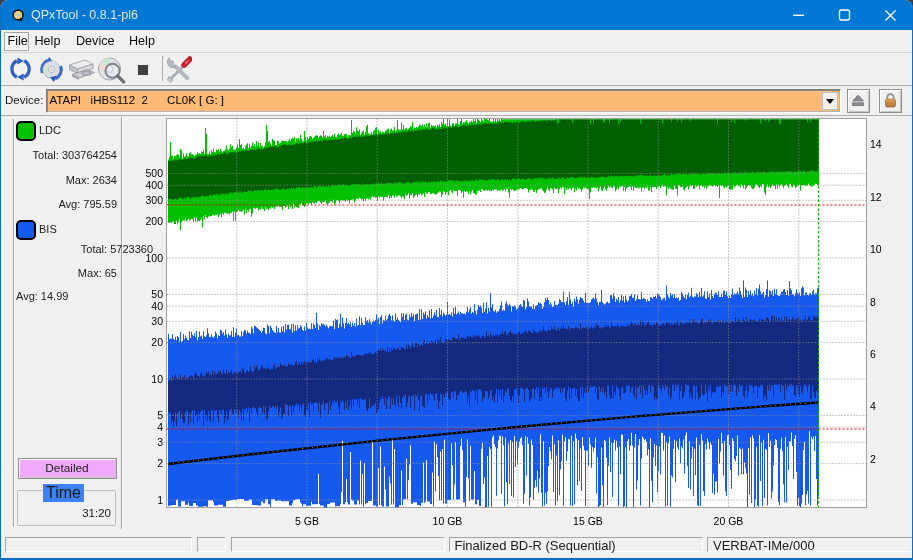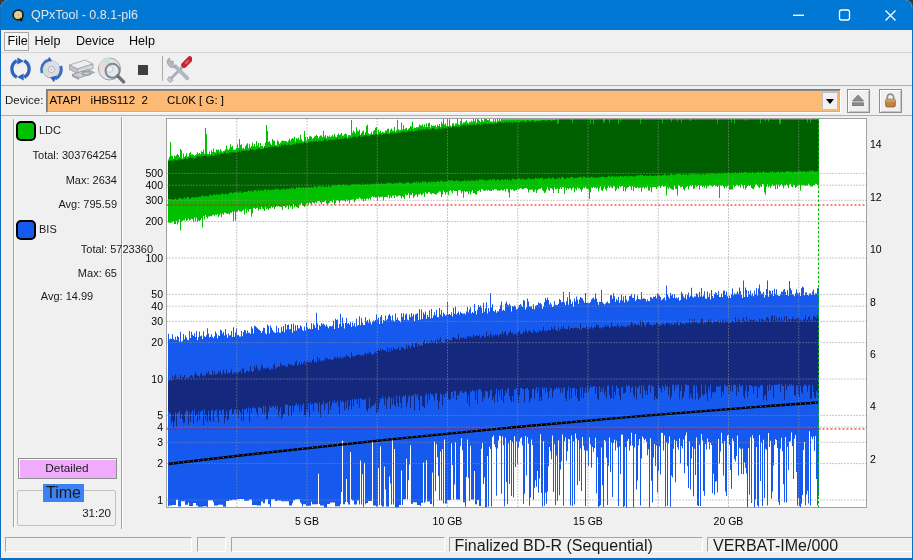--- a/index.html
+++ b/index.html
@@ -22,21 +22,21 @@
 .vline { position:absolute; width:1px; background:#a0a0a0; box-shadow:1px 0 0 #ffffff; }
 .lptext { position:absolute; font-size:11px; color:#1a1a1a; }
 .swatch { position:absolute; left:14.5px; width:20px; height:20px; border:2.4px solid #000; border-radius:5px; }
 #detailed { position:absolute; left:16.5px; top:457.5px; width:99px; height:21px; background:#f0abfc;
   border:1px solid #8f8f8f; box-shadow:inset 1px 1px 0 #fdfdfd, inset -1px -1px 0 #c8c8c8;
   font-size:11.8px; text-align:center; line-height:19px; color:#1a1a1a; }
 #timegroup { position:absolute; left:15.5px; top:489.5px; width:99.5px; height:36px; border:1px solid #c0c0c0; border-radius:2px; }
 #timelabel { position:absolute; left:42px; top:483.5px; background:#3b82f6; padding:0 3px; font-size:16px; color:#1a1a1a; }
 #timeval { position:absolute; left:0; top:507px; width:110px; text-align:right; font-size:11.5px; color:#1a1a1a; }
 .sbsec { position:absolute; top:537px; height:15px; background:#f0f0f0;
-  border:1px solid #fff; border-left-color:#a5a5a5; border-top-color:#a5a5a5; font-size:16px; color:#1a1a1a; line-height:15px; }
+  border:1px solid #fff; border-left-color:#a5a5a5; border-top-color:#a5a5a5; font-size:13px; color:#1a1a1a; line-height:15px; }
 svg { display:block; }
 #chart { position:absolute; left:0; top:0; }
 </style></head><body>
 <div id="win">
   <div id="titlebar">
     <svg width="13" height="13" viewBox="0 0 14 14" style="position:absolute;left:11px;top:9px">
       <circle cx="6.6" cy="6.4" r="5.3" fill="#f5ecd4" stroke="#1a1a1a" stroke-width="1.9"></circle>
       <circle cx="6.6" cy="6.4" r="3.4" fill="none" stroke="#e7c36a" stroke-width="1.7"></circle>
       <circle cx="6.6" cy="6.4" r="1.6" fill="#f8f3e2" stroke="#c9a84c" stroke-width="0.7"></circle>
       <circle cx="6.6" cy="6.4" r="0.9" fill="#8fb3d0"></circle>
@@ -128,21 +128,21 @@
 
   <div class="swatch" style="top:120.5px;background:#00c000"></div>
   <div class="lptext" style="left:38px;top:124px">LDC</div>
   <div class="lptext" style="left:0;top:148.5px;width:116px;text-align:right">Total: 303764254</div>
   <div class="lptext" style="left:0;top:174px;width:116px;text-align:right">Max: 2634</div>
   <div class="lptext" style="left:0;top:197.5px;width:116px;text-align:right">Avg: 795.59</div>
   <div class="swatch" style="top:219.5px;background:#1659ee"></div>
   <div class="lptext" style="left:38px;top:223px">BIS</div>
   <div class="lptext" style="left:16px;top:242.5px;width:136px;text-align:right">Total: 5723360</div>
   <div class="lptext" style="left:0;top:266.5px;width:116px;text-align:right">Max: 65</div>
-  <div class="lptext" style="left:8px;top:289.5px;width:116px;text-align:center">Avg: 14.99</div>
+  <div class="lptext" style="left:15px;top:289.5px;width:116px;text-align:left">Avg: 14.99</div>
   <div id="detailed">Detailed</div>
   <div id="timegroup"></div>
   <div id="timelabel">Time</div>
   <div id="timeval">31:20</div>
 
   <svg id="chart" width="913" height="560" viewBox="0 0 913 560">
 <rect x="165.5" y="118.5" width="700.0" height="389.0" fill="#ffffff" stroke="#a0a0a0" stroke-width="1"></rect>
 <path d="M167,159.4H168V156.8H169V141.9H170V155.4H171V156.1H172V158.4H173V155.7H174V156.3H175V155.2H176V154.1H177V155.1H178V157.0H179V149.1H180V150.2H181V158.2H182V153.6H183V157.1H184V155.7H185V153.2H186V156.7H187V156.3H188V153.0H189V152.2H190V154.5H191V154.3H192V154.9H193V155.7H194V155.1H195V154.2H196V152.3H197V153.7H198V152.9H199V154.0H200V151.3H201V151.9H202V149.6H203V153.7H204V128.0H205V134.0H206V153.7H207V154.1H208V151.6H209V154.3H210V150.1H211V152.1H212V148.5H213V152.0H214V152.4H215V149.5H216V150.0H217V149.4H218V151.5H219V148.9H220V150.8H221V152.3H222V151.1H223V150.7H224V149.2H225V145.6H226V149.3H227V150.0H228V148.5H229V144.3H230V147.1H231V146.1H232V149.7H233V149.5H234V149.5H235V147.7H236V144.3H237V148.1H238V139.0H239V145.0H240V144.3H241V148.4H242V147.7H243V148.9H244V146.3H245V144.5H246V143.2H247V148.3H248V143.7H249V147.5H250V146.1H251V142.6H252V146.2H253V144.1H254V146.5H255V141.1H256V145.5H257V142.8H258V147.0H259V143.1H260V146.0H261V146.2H262V147.5H263V145.9H264V142.4H265V125.0H266V131.0H267V142.0H268V141.2H269V143.5H270V145.1H271V139.0H272V140.6H273V140.7H274V144.9H275V145.3H276V140.2H277V141.5H278V143.8H279V142.8H280V141.3H281V140.6H282V141.0H283V141.1H284V140.9H285V141.3H286V142.3H287V140.5H288V138.4H289V140.8H290V139.1H291V138.0H292V138.8H293V136.7H294V141.4H295V138.3H296V138.7H297V137.7H298V140.1H299V134.8H300V139.1H301V141.1H302V141.4H303V131.0H304V137.0H305V140.7H306V137.3H307V139.1H308V136.4H309V136.0H310V136.7H311V138.7H312V138.0H313V136.6H314V136.1H315V135.1H316V136.0H317V138.3H318V136.5H319V135.4H320V135.5H321V137.2H322V130.7H323V136.5H324V135.0H325V138.0H326V135.8H327V136.7H328V135.5H329V137.3H330V136.3H331V135.0H332V136.4H333V133.8H334V136.4H335V136.9H336V135.0H337V133.4H338V135.2H339V134.3H340V133.0H341V135.8H342V135.4H343V134.2H344V133.6H345V134.2H346V136.8H347V135.3H348V135.0H349V135.4H350V120.0H351V132.7H352V130.6H353V131.8H354V133.6H355V127.2H356V130.7H357V131.2H358V129.6H359V135.0H360V132.9H361V131.6H362V130.5H363V134.5H364V132.3H365V126.1H366V124.7H367V133.2H368V134.2H369V133.8H370V131.7H371V140.0H372V131.1H373V130.0H374V127.8H375V127.0H376V134.2H377V129.8H378V131.9H379V130.7H380V133.1H381V131.8H382V132.3H383V132.7H384V130.7H385V130.4H386V128.9H387V128.5H388V132.5H389V129.7H390V128.5H391V130.5H392V130.8H393V126.9H394V131.7H395V130.3H396V119.7H397V129.3H398V130.2H399V129.9H400V122.5H401V129.4H402V125.0H403V129.3H404V128.5H405V127.7H406V129.9H407V128.7H408V128.0H409V126.1H410V126.5H411V121.7H412V128.4H413V127.6H414V127.9H415V127.0H416V127.5H417V126.7H418V124.6H419V125.3H420V125.8H421V124.6H422V126.5H423V124.6H424V126.9H425V123.6H426V127.0H427V123.2H428V122.7H429V127.6H430V124.9H431V126.1H432V125.4H433V126.1H434V125.3H435V127.2H436V124.6H437V126.0H438V123.9H439V126.9H440V121.8H441V123.7H442V119.0H443V124.4H444V123.6H445V126.0H446V119.0H447V129.0H448V119.2H449V125.4H450V126.4H451V123.3H452V123.3H453V125.4H454V123.6H455V123.4H456V119.0H457V124.2H458V124.7H459V121.1H460V119.0H461V123.5H462V122.4H463V122.4H464V121.6H465V120.3H466V122.4H467V123.5H468V121.8H469V122.3H470V120.8H471V121.7H472V119.0H473V121.3H474V119.0H475V122.7H476V119.0H477V119.5H478V120.7H479V122.0H480V119.0H481V120.2H482V121.6H483V119.0H484V119.0H485V119.0H486V120.0H487V120.3H488V119.0H489V121.6H490V121.6H491V121.7H492V119.0H493V121.6H494V119.0H495V122.1H496V119.0H497V120.8H498V119.0H499V120.7H500V119.0H501V119.2H502V119.2H503V119.2H504V119.2H505V119.2H506V119.2H507V119.2H508V119.2H509V119.2H510V119.2H511V119.2H512V119.2H513V119.2H514V119.2H515V119.2H516V119.2H517V119.2H518V119.2H519V119.2H520V119.2H521V119.2H522V119.2H523V119.2H524V119.2H525V119.2H526V119.2H527V119.2H528V119.2H529V119.2H530V119.2H531V119.2H532V119.2H533V119.2H534V119.2H535V119.2H536V119.2H537V119.2H538V119.2H539V119.2H540V119.2H541V119.2H542V119.2H543V119.2H544V119.2H545V119.2H546V119.2H547V119.2H548V119.2H549V119.2H550V119.2H551V119.2H552V119.2H553V119.2H554V119.2H555V119.2H556V119.2H557V119.2H558V119.2H559V119.2H560V119.2H561V119.2H562V119.2H563V119.2H564V119.2H565V119.2H566V119.2H567V119.2H568V119.2H569V119.2H570V119.2H571V119.2H572V119.2H573V119.2H574V119.2H575V119.2H576V119.2H577V119.2H578V119.2H579V119.2H580V119.2H581V119.2H582V119.2H583V119.2H584V119.2H585V119.2H586V119.2H587V119.2H588V119.2H589V119.2H590V119.2H591V119.2H592V119.2H593V119.2H594V119.2H595V119.2H596V119.2H597V119.2H598V119.2H599V119.2H600V119.2H601V119.2H602V119.2H603V119.2H604V119.2H605V119.2H606V119.2H607V119.2H608V119.2H609V119.2H610V119.2H611V119.2H612V119.2H613V119.2H614V119.2H615V119.2H616V119.2H617V119.2H618V119.2H619V119.2H620V119.2H621V119.2H622V119.2H623V119.2H624V119.2H625V119.2H626V119.2H627V119.2H628V119.2H629V119.2H630V119.2H631V119.2H632V119.2H633V119.2H634V119.2H635V119.2H636V119.2H637V119.2H638V119.2H639V119.2H640V119.2H641V119.2H642V119.2H643V119.2H644V119.2H645V119.2H646V119.2H647V119.2H648V119.2H649V119.2H650V119.2H651V119.2H652V119.2H653V119.2H654V119.2H655V119.2H656V119.2H657V119.2H658V119.2H659V119.2H660V119.2H661V119.2H662V119.2H663V119.2H664V119.2H665V119.2H666V119.2H667V119.2H668V119.2H669V119.2H670V119.2H671V119.2H672V119.2H673V119.2H674V119.2H675V119.2H676V119.2H677V119.2H678V119.2H679V119.2H680V119.2H681V119.2H682V119.2H683V119.2H684V119.2H685V119.2H686V119.2H687V119.2H688V119.2H689V119.2H690V119.2H691V119.2H692V119.2H693V119.2H694V119.2H695V119.2H696V119.2H697V119.2H698V119.2H699V119.2H700V119.2H701V119.2H702V119.2H703V119.2H704V119.2H705V119.2H706V119.2H707V119.2H708V119.2H709V119.2H710V119.2H711V119.2H712V119.2H713V119.2H714V119.2H715V119.2H716V119.2H717V119.2H718V119.2H719V119.2H720V119.2H721V119.2H722V119.2H723V119.2H724V119.2H725V119.2H726V119.2H727V119.2H728V119.2H729V119.2H730V119.2H731V119.2H732V119.2H733V119.2H734V119.2H735V119.2H736V119.2H737V119.2H738V119.2H739V119.2H740V119.2H741V119.2H742V119.2H743V119.2H744V119.2H745V119.2H746V119.2H747V119.2H748V119.2H749V119.2H750V119.2H751V119.2H752V119.2H753V119.2H754V119.2H755V119.2H756V119.2H757V119.2H758V119.2H759V119.2H760V119.2H761V119.2H762V119.2H763V119.2H764V119.2H765V119.2H766V119.2H767V119.2H768V119.2H769V119.2H770V119.2H771V119.2H772V119.2H773V119.2H774V119.2H775V119.2H776V119.2H777V119.2H778V119.2H779V119.2H780V119.2H781V119.2H782V119.2H783V119.2H784V119.2H785V119.2H786V119.2H787V119.2H788V119.2H789V119.2H790V119.2H791V119.2H792V119.2H793V119.2H794V119.2H795V119.2H796V119.2H797V119.2H798V119.2H799V119.2H800V119.2H801V119.2H802V119.2H803V119.2H804V119.2H805V119.2H806V119.2H807V119.2H808V119.2H809V119.2H810V119.2H811V119.2H812V119.2H813V119.2H814V119.2H815V119.2H816V119.2H817V119.2H818V185.2H817V185.2H816V183.9H815V183.7H814V185.3H813V185.3H812V186.4H811V186.5H810V186.3H809V185.1H808V183.7H807V185.7H806V185.3H805V185.9H804V185.5H803V185.1H802V185.3H801V185.4H800V190.5H799V184.7H798V185.6H797V185.8H796V187.1H795V188.0H794V185.5H793V184.7H792V187.3H791V186.4H790V183.8H789V184.8H788V188.0H787V185.9H786V184.6H785V185.4H784V185.4H783V188.3H782V185.7H781V183.9H780V185.2H779V186.8H778V184.8H777V188.9H776V184.4H775V189.2H774V185.7H773V186.1H772V184.6H771V186.2H770V188.0H769V186.0H768V187.3H767V184.4H766V187.0H765V194.8H764V192.4H763V184.4H762V184.1H761V187.0H760V186.3H759V188.1H758V187.0H757V185.5H756V184.5H755V184.7H754V187.4H753V189.3H752V188.8H751V188.0H750V185.4H749V186.0H748V185.1H747V186.0H746V187.8H745V189.4H744V185.1H743V188.5H742V185.9H741V184.4H740V187.8H739V185.3H738V186.3H737V185.0H736V184.8H735V186.0H734V187.2H733V185.3H732V189.5H731V189.5H730V189.4H729V189.8H728V185.2H727V186.2H726V187.5H725V186.3H724V188.4H723V186.8H722V185.2H721V185.9H720V185.6H719V198.1H718V185.4H717V186.9H716V186.0H715V186.3H714V185.0H713V185.5H712V186.7H711V185.8H710V185.4H709V185.1H708V186.3H707V186.4H706V188.6H705V185.7H704V187.7H703V185.9H702V187.0H701V185.3H700V185.7H699V189.4H698V185.0H697V186.2H696V186.8H695V185.4H694V188.4H693V188.9H692V185.0H691V186.4H690V185.6H689V186.6H688V189.6H687V185.9H686V187.1H685V187.9H684V190.6H683V189.3H682V186.6H681V187.0H680V187.2H679V185.7H678V185.5H677V195.6H676V189.1H675V188.7H674V185.8H673V190.1H672V189.4H671V189.3H670V188.4H669V187.2H668V188.9H667V187.5H666V195.3H665V186.0H664V186.4H663V186.7H662V185.6H661V186.5H660V188.1H659V186.1H658V186.7H657V186.7H656V189.1H655V186.9H654V187.1H653V186.9H652V187.2H651V192.3H650V187.6H649V190.8H648V190.6H647V186.6H646V188.3H645V187.3H644V188.7H643V187.1H642V187.7H641V191.7H640V187.5H639V187.7H638V188.4H637V187.1H636V188.0H635V188.0H634V186.7H633V190.9H632V186.2H631V190.1H630V186.8H629V186.1H628V187.1H627V187.4H626V188.4H625V191.5H624V187.0H623V191.0H622V186.1H621V186.2H620V187.3H619V186.3H618V189.1H617V187.6H616V189.6H615V191.3H614V186.4H613V186.3H612V188.3H611V187.6H610V186.4H609V188.0H608V186.2H607V187.9H606V190.8H605V189.3H604V186.8H603V188.7H602V191.1H601V190.2H600V186.4H599V188.3H598V191.2H597V187.6H596V188.5H595V187.5H594V187.8H593V187.0H592V187.9H591V187.5H590V192.2H589V199.1H588V189.6H587V188.9H586V188.6H585V186.8H584V188.3H583V187.5H582V189.2H581V191.7H580V189.5H579V188.0H578V188.7H577V187.2H576V190.2H575V188.8H574V192.2H573V187.5H572V188.2H571V190.3H570V188.3H569V188.3H568V189.2H567V188.0H566V190.0H565V187.7H564V194.1H563V187.2H562V187.3H561V189.1H560V187.4H559V189.1H558V193.0H557V188.6H556V189.0H555V189.2H554V187.4H553V193.2H552V189.4H551V188.4H550V188.0H549V191.0H548V189.8H547V187.3H546V189.8H545V192.3H544V192.9H543V191.3H542V190.0H541V187.7H540V188.7H539V188.9H538V189.3H537V190.2H536V192.9H535V189.5H534V191.5H533V192.1H532V189.7H531V189.5H530V189.7H529V189.9H528V192.4H527V188.9H526V187.9H525V188.1H524V188.2H523V188.9H522V189.5H521V188.4H520V188.1H519V188.8H518V189.6H517V189.3H516V190.2H515V190.1H514V191.0H513V190.6H512V189.2H511V190.0H510V189.1H509V197.6H508V192.5H507V188.9H506V188.8H505V191.6H504V189.2H503V190.2H502V190.7H501V189.5H500V190.3H499V190.7H498V190.6H497V190.4H496V189.4H495V189.4H494V188.9H493V190.5H492V189.8H491V191.1H490V190.7H489V190.7H488V189.9H487V190.8H486V189.7H485V190.7H484V190.7H483V190.6H482V189.3H481V189.3H480V191.9H479V190.0H478V190.9H477V191.2H476V194.6H475V194.6H474V193.2H473V193.1H472V190.3H471V191.7H470V194.4H469V191.4H468V194.1H467V191.5H466V191.5H465V191.9H464V190.9H463V197.8H462V191.4H461V193.3H460V190.4H459V189.9H458V190.2H457V195.7H456V191.1H455V191.0H454V191.1H453V190.3H452V193.3H451V191.4H450V189.9H449V190.9H448V195.2H447V192.3H446V192.4H445V194.4H444V191.9H443V190.7H442V194.5H441V196.9H440V191.8H439V191.4H438V192.4H437V192.9H436V194.4H435V194.6H434V193.9H433V193.2H432V193.2H431V194.3H430V193.7H429V192.3H428V192.1H427V193.8H426V193.6H425V192.0H424V197.0H423V193.3H422V194.6H421V195.2H420V193.6H419V194.4H418V194.6H417V196.9H416V194.4H415V194.7H414V196.3H413V197.9H412V192.9H411V195.2H410V194.8H409V198.2H408V193.3H407V194.9H406V195.6H405V194.2H404V199.1H403V197.2H402V196.2H401V198.2H400V196.2H399V195.5H398V195.5H397V196.4H396V196.6H395V195.1H394V198.0H393V195.7H392V195.5H391V197.9H390V196.4H389V198.4H388V194.9H387V197.6H386V196.8H385V197.1H384V197.0H383V200.6H382V196.7H381V197.1H380V196.8H379V197.8H378V196.4H377V200.9H376V197.6H375V197.8H374V196.8H373V197.3H372V196.3H371V196.9H370V199.7H369V198.2H368V199.6H367V198.2H366V199.0H365V200.9H364V198.7H363V201.2H362V199.2H361V199.4H360V198.4H359V197.6H358V199.1H357V198.8H356V198.7H355V200.3H354V202.3H353V199.4H352V199.4H351V199.8H350V200.0H349V203.5H348V200.2H347V201.0H346V199.4H345V201.8H344V200.5H343V200.6H342V200.4H341V200.1H340V200.8H339V203.2H338V200.8H337V200.0H336V200.4H335V203.1H334V204.9H333V199.8H332V202.4H331V201.3H330V201.1H329V202.5H328V203.4H327V204.6H326V203.6H325V200.4H324V201.7H323V202.1H322V201.9H321V204.2H320V202.5H319V201.1H318V201.1H317V201.3H316V203.2H315V201.9H314V203.6H313V202.9H312V201.9H311V204.3H310V203.5H309V202.8H308V204.7H307V203.3H306V203.5H305V205.8H304V207.0H303V205.3H302V205.5H301V203.1H300V204.5H299V204.0H298V208.3H297V207.4H296V207.1H295V205.4H294V207.5H293V203.9H292V208.9H291V206.1H290V207.2H289V205.5H288V209.2H287V204.9H286V206.7H285V207.8H284V205.9H283V206.0H282V210.1H281V207.2H280V206.7H279V206.7H278V206.1H277V206.4H276V206.2H275V207.1H274V209.0H273V206.8H272V207.8H271V206.5H270V208.6H269V208.3H268V210.1H267V208.6H266V208.9H265V207.2H264V211.0H263V208.9H262V208.7H261V207.1H260V209.5H259V208.9H258V210.6H257V207.7H256V208.0H255V208.9H254V207.9H253V207.7H252V213.3H251V216.7H250V209.1H249V209.2H248V211.8H247V210.1H246V213.0H245V208.8H244V214.4H243V209.7H242V210.7H241V211.7H240V211.4H239V211.3H238V210.1H237V211.6H236V212.0H235V220.4H234V211.4H233V221.0H232V211.4H231V212.7H230V212.8H229V214.6H228V213.4H227V213.7H226V213.4H225V213.0H224V212.5H223V214.8H222V213.5H221V217.3H220V213.8H219V215.3H218V217.0H217V213.9H216V215.1H215V214.4H214V216.0H213V214.7H212V215.3H211V216.2H210V216.1H209V216.5H208V216.4H207V218.6H206V217.0H205V215.0H204V219.4H203V216.1H202V227.6H201V217.9H200V220.0H199V221.1H198V220.6H197V222.1H196V217.8H195V221.5H194V217.5H193V222.2H192V219.2H191V218.8H190V219.7H189V220.4H188V218.5H187V220.2H186V220.9H185V218.6H184V220.4H183V220.3H182V220.8H181V222.0H180V230.3H179V219.3H178V222.3H177V224.6H176V220.7H175V224.1H174V224.1H173V220.9H172V222.2H171V222.4H170V222.8H169V222.7H168V222.4H167Z" fill="#00c000"></path>
 <path d="M167,161.3H168V160.7H169V160.8H170V160.3H171V160.9H172V160.5H173V159.4H174V160.3H175V160.0H176V160.7H177V159.2H178V159.5H179V159.2H180V159.6H181V160.0H182V159.2H183V158.9H184V157.8H185V159.1H186V158.9H187V158.3H188V157.6H189V157.3H190V157.7H191V157.6H192V158.5H193V158.4H194V158.3H195V157.3H196V156.2H197V156.3H198V156.6H199V156.5H200V155.7H201V156.1H202V155.9H203V155.7H204V155.2H205V155.4H206V156.4H207V156.3H208V155.7H209V156.1H210V154.7H211V155.7H212V155.8H213V155.7H214V154.3H215V154.9H216V153.5H217V153.8H218V154.9H219V154.1H220V153.2H221V154.0H222V153.4H223V152.4H224V152.4H225V154.1H226V153.1H227V153.4H228V152.0H229V152.4H230V152.2H231V152.2H232V152.6H233V152.2H234V152.5H235V152.8H236V150.7H237V151.9H238V150.6H239V151.7H240V150.4H241V150.7H242V150.7H243V150.7H244V150.5H245V149.9H246V150.7H247V150.8H248V150.5H249V149.1H250V149.8H251V149.2H252V149.4H253V150.0H254V150.2H255V149.1H256V149.4H257V148.2H258V148.6H259V149.4H260V148.9H261V149.2H262V149.1H263V147.5H264V147.9H265V147.4H266V148.5H267V147.3H268V147.2H269V146.5H270V147.1H271V146.4H272V147.4H273V146.3H274V146.4H275V146.9H276V147.2H277V146.9H278V145.9H279V146.5H280V144.8H281V144.8H282V145.2H283V144.5H284V144.2H285V145.2H286V145.0H287V144.3H288V145.2H289V144.9H290V144.8H291V145.2H292V143.8H293V144.4H294V144.2H295V143.1H296V143.1H297V144.2H298V143.1H299V142.9H300V142.7H301V143.2H302V143.3H303V141.7H304V143.1H305V142.9H306V142.9H307V142.2H308V141.7H309V141.9H310V141.3H311V141.7H312V140.9H313V141.3H314V141.7H315V140.6H316V141.9H317V140.7H318V140.9H319V140.8H320V141.1H321V141.2H322V140.4H323V139.5H324V139.5H325V140.4H326V140.8H327V139.9H328V139.7H329V140.1H330V139.6H331V139.9H332V139.4H333V139.7H334V139.0H335V139.6H336V138.8H337V139.3H338V139.6H339V138.6H340V139.3H341V138.3H342V139.1H343V138.0H344V137.6H345V138.6H346V138.9H347V138.5H348V138.5H349V137.6H350V138.6H351V136.8H352V136.9H353V136.8H354V136.2H355V136.9H356V137.0H357V135.9H358V135.8H359V137.0H360V135.6H361V136.9H362V136.8H363V136.2H364V135.2H365V135.0H366V136.1H367V136.0H368V136.0H369V135.3H370V134.9H371V134.6H372V134.8H373V135.5H374V134.0H375V134.0H376V135.7H377V134.9H378V134.2H379V133.9H380V135.2H381V134.4H382V133.9H383V134.6H384V133.5H385V133.5H386V133.9H387V134.1H388V134.4H389V133.3H390V133.1H391V132.7H392V133.9H393V132.2H394V133.8H395V133.1H396V133.1H397V132.6H398V132.7H399V132.7H400V131.8H401V131.8H402V131.4H403V131.5H404V132.6H405V131.5H406V131.7H407V130.5H408V131.1H409V131.5H410V130.4H411V131.0H412V131.8H413V130.7H414V130.8H415V130.6H416V130.9H417V129.4H418V129.5H419V130.6H420V129.5H421V130.0H422V129.2H423V129.7H424V129.8H425V128.6H426V129.2H427V129.7H428V129.7H429V129.2H430V129.6H431V128.0H432V127.9H433V128.9H434V129.5H435V129.4H436V129.1H437V129.2H438V127.4H439V128.8H440V128.9H441V127.4H442V127.3H443V128.4H444V127.8H445V127.8H446V126.7H447V126.4H448V127.6H449V127.3H450V128.0H451V126.1H452V126.6H453V127.0H454V126.6H455V126.6H456V127.2H457V126.8H458V127.0H459V126.1H460V125.8H461V125.8H462V125.1H463V125.4H464V124.8H465V126.3H466V124.5H467V125.6H468V124.9H469V124.7H470V125.2H471V125.1H472V124.4H473V124.2H474V125.4H475V124.8H476V124.2H477V124.3H478V123.9H479V125.0H480V123.6H481V124.3H482V123.4H483V123.2H484V123.0H485V123.8H486V124.3H487V123.2H488V123.9H489V123.4H490V123.4H491V123.9H492V123.4H493V123.9H494V122.8H495V124.1H496V122.4H497V123.1H498V122.2H499V122.2H500V123.0H501V122.0H502V123.2H503V122.1H504V122.6H505V121.8H506V122.8H507V122.2H508V121.4H509V123.0H510V121.9H511V123.2H512V121.5H513V122.3H514V122.3H515V122.1H516V121.2H517V122.8H518V122.4H519V121.8H520V121.3H521V121.5H522V120.8H523V122.1H524V122.1H525V122.2H526V120.6H527V120.9H528V121.2H529V122.1H530V121.2H531V120.3H532V120.7H533V121.8H534V121.9H535V121.0H536V120.9H537V121.4H538V121.1H539V120.9H540V120.2H541V121.0H542V120.0H543V120.4H544V120.7H545V121.1H546V120.4H547V119.7H548V120.3H549V120.4H550V120.9H551V120.6H552V120.3H553V120.6H554V120.2H555V119.2H556V124.2H557V122.8H558V119.5H559V119.5H560V119.5H561V119.5H562V119.5H563V119.5H564V119.5H565V119.5H566V119.5H567V119.5H568V119.5H569V119.5H570V119.5H571V122.7H572V119.5H573V119.5H574V119.5H575V119.5H576V119.5H577V119.5H578V119.5H579V119.5H580V119.5H581V119.5H582V119.5H583V119.5H584V119.5H585V119.5H586V119.5H587V119.5H588V119.5H589V124.1H590V119.5H591V119.5H592V124.5H593V119.5H594V119.5H595V119.5H596V119.5H597V119.5H598V119.5H599V119.5H600V119.5H601V119.5H602V123.0H603V121.8H604V119.5H605V119.5H606V119.5H607V119.5H608V123.3H609V119.5H610V119.5H611V119.5H612V119.5H613V119.5H614V119.5H615V119.5H616V119.5H617V124.3H618V119.5H619V121.5H620V119.5H621V119.5H622V119.5H623V119.5H624V119.5H625V119.5H626V119.5H627V119.5H628V119.5H629V119.5H630V119.5H631V119.5H632V119.5H633V119.5H634V119.5H635V119.5H636V119.5H637V119.5H638V119.5H639V123.8H640V119.5H641V119.5H642V119.5H643V119.5H644V119.5H645V119.5H646V119.5H647V119.5H648V119.5H649V119.5H650V119.5H651V119.5H652V119.5H653V119.5H654V119.5H655V119.5H656V119.5H657V119.5H658V119.5H659V119.5H660V119.5H661V123.4H662V119.5H663V119.5H664V119.5H665V119.5H666V119.5H667V119.5H668V119.5H669V119.5H670V122.0H671V119.5H672V119.5H673V119.5H674V119.5H675V119.5H676V121.5H677V119.5H678V119.5H679V119.5H680V122.4H681V119.5H682V119.5H683V119.5H684V119.5H685V119.5H686V119.5H687V119.5H688V119.5H689V120.9H690V119.5H691V119.5H692V119.5H693V119.5H694V119.5H695V119.5H696V119.5H697V119.5H698V119.5H699V119.5H700V119.5H701V119.5H702V119.5H703V119.5H704V119.5H705V119.5H706V119.5H707V119.5H708V119.5H709V119.5H710V119.5H711V119.5H712V119.5H713V119.5H714V119.5H715V119.5H716V123.4H717V119.5H718V119.5H719V119.5H720V119.5H721V119.5H722V119.5H723V119.5H724V119.5H725V119.5H726V119.5H727V119.5H728V119.5H729V119.5H730V122.3H731V119.5H732V119.5H733V123.6H734V119.5H735V119.5H736V119.5H737V119.5H738V119.5H739V119.5H740V119.5H741V119.5H742V119.5H743V119.5H744V120.8H745V119.5H746V119.5H747V119.5H748V119.5H749V119.5H750V119.5H751V119.5H752V119.5H753V119.5H754V119.5H755V119.5H756V119.5H757V119.5H758V119.5H759V123.6H760V119.5H761V119.5H762V119.5H763V119.5H764V121.2H765V119.5H766V119.5H767V121.5H768V119.5H769V119.5H770V119.5H771V119.5H772V119.5H773V119.5H774V119.5H775V119.5H776V119.5H777V119.5H778V124.2H779V123.4H780V119.5H781V119.5H782V119.5H783V119.5H784V119.5H785V119.5H786V119.5H787V119.5H788V119.5H789V119.5H790V119.5H791V119.5H792V119.5H793V119.5H794V119.5H795V119.5H796V119.5H797V119.5H798V119.5H799V119.5H800V119.5H801V119.5H802V119.5H803V119.5H804V119.5H805V119.5H806V122.4H807V119.5H808V119.5H809V122.6H810V119.5H811V119.5H812V119.5H813V119.5H814V119.5H815V119.5H816V119.5H817V119.5H818V170.7H817V171.4H816V171.4H815V171.6H814V171.8H813V171.1H812V170.8H811V170.4H810V171.5H809V170.2H808V172.0H807V171.3H806V172.2H805V171.8H804V170.9H803V171.5H802V171.5H801V171.8H800V171.1H799V171.6H798V170.5H797V171.7H796V171.9H795V171.6H794V171.4H793V172.2H792V172.3H791V171.8H790V171.2H789V172.0H788V171.1H787V171.6H786V171.0H785V171.8H784V172.4H783V172.1H782V172.0H781V171.9H780V171.7H779V173.0H778V171.1H777V172.1H776V172.3H775V173.0H774V171.4H773V173.1H772V171.5H771V171.7H770V171.8H769V172.9H768V172.3H767V173.0H766V172.7H765V171.9H764V172.4H763V171.4H762V172.2H761V173.4H760V172.1H759V172.6H758V171.8H757V172.3H756V172.4H755V173.4H754V172.8H753V173.1H752V171.8H751V173.4H750V172.5H749V172.9H748V172.5H747V173.6H746V172.3H745V172.5H744V172.0H743V173.1H742V172.9H741V172.2H740V173.4H739V172.0H738V173.5H737V173.0H736V173.7H735V172.2H734V173.1H733V173.4H732V172.3H731V173.8H730V173.9H729V172.9H728V172.8H727V172.7H726V173.8H725V173.2H724V172.4H723V173.4H722V173.5H721V173.7H720V173.5H719V173.0H718V173.7H717V173.9H716V173.2H715V174.3H714V173.4H713V173.0H712V173.8H711V172.9H710V174.5H709V173.1H708V173.4H707V173.8H706V173.8H705V174.0H704V174.7H703V174.0H702V173.5H701V174.8H700V174.7H699V173.7H698V174.0H697V174.5H696V173.4H695V173.7H694V174.4H693V173.3H692V173.7H691V174.3H690V173.6H689V174.0H688V174.8H687V175.0H686V173.7H685V175.0H684V173.7H683V174.0H682V174.7H681V174.8H680V174.1H679V174.0H678V173.8H677V174.0H676V174.1H675V174.5H674V174.7H673V175.1H672V174.5H671V173.9H670V174.2H669V175.2H668V175.5H667V174.8H666V175.7H665V175.0H664V174.1H663V175.3H662V175.1H661V176.0H660V175.5H659V175.3H658V175.8H657V175.0H656V175.9H655V175.6H654V175.5H653V175.9H652V176.1H651V176.3H650V175.0H649V175.7H648V176.0H647V175.4H646V175.9H645V175.3H644V176.0H643V176.2H642V174.7H641V175.3H640V174.9H639V175.3H638V175.4H637V175.5H636V175.5H635V176.6H634V176.8H633V176.1H632V176.6H631V175.9H630V175.9H629V176.5H628V175.8H627V176.4H626V175.8H625V176.5H624V176.0H623V177.0H622V176.0H621V176.3H620V175.9H619V177.0H618V175.7H617V177.1H616V176.3H615V176.9H614V175.9H613V176.9H612V176.1H611V175.8H610V176.9H609V176.5H608V175.7H607V177.1H606V177.5H605V176.9H604V177.4H603V177.1H602V176.2H601V177.0H600V176.9H599V177.6H598V177.3H597V177.7H596V177.5H595V178.0H594V177.6H593V177.4H592V177.1H591V176.8H590V177.5H589V177.9H588V176.9H587V177.5H586V178.0H585V176.9H584V176.7H583V176.6H582V178.2H581V176.7H580V176.7H579V177.3H578V177.3H577V177.8H576V178.1H575V178.0H574V178.3H573V178.0H572V177.1H571V177.3H570V177.1H569V178.2H568V177.8H567V177.6H566V178.2H565V178.7H564V178.7H563V177.4H562V177.0H561V177.3H560V179.0H559V177.3H558V178.9H557V177.5H556V179.1H555V179.0H554V178.8H553V177.8H552V177.4H551V178.3H550V178.9H549V177.4H548V177.7H547V179.0H546V178.3H545V178.7H544V179.1H543V179.5H542V177.6H541V178.1H540V177.9H539V179.1H538V177.8H537V179.1H536V178.2H535V177.7H534V179.3H533V179.0H532V178.7H531V179.6H530V179.3H529V178.6H528V178.1H527V178.8H526V179.5H525V179.4H524V179.5H523V178.2H522V179.3H521V178.7H520V179.4H519V178.2H518V178.4H517V179.2H516V179.2H515V179.8H514V179.0H513V179.1H512V178.6H511V180.1H510V180.4H509V179.4H508V180.3H507V178.8H506V180.2H505V179.2H504V179.4H503V180.0H502V179.6H501V179.2H500V180.4H499V180.6H498V179.4H497V179.0H496V180.3H495V180.8H494V178.9H493V179.1H492V179.5H491V180.3H490V179.0H489V180.3H488V179.4H487V180.4H486V180.3H485V180.8H484V180.3H483V179.9H482V179.5H481V179.8H480V179.5H479V179.3H478V180.4H477V180.8H476V179.5H475V180.7H474V180.7H473V180.8H472V180.5H471V179.9H470V181.4H469V180.2H468V180.7H467V180.4H466V181.4H465V180.8H464V180.2H463V181.1H462V181.1H461V181.3H460V181.7H459V180.4H458V181.2H457V181.0H456V179.9H455V180.8H454V181.6H453V181.1H452V180.2H451V180.0H450V181.0H449V180.1H448V180.2H447V181.6H446V181.5H445V181.0H444V182.1H443V181.3H442V181.5H441V180.4H440V180.8H439V181.9H438V181.6H437V181.1H436V181.9H435V182.3H434V181.9H433V181.6H432V181.9H431V181.5H430V182.4H429V181.2H428V182.1H427V182.8H426V182.7H425V181.0H424V181.9H423V182.1H422V181.1H421V182.6H420V182.3H419V183.0H418V181.4H417V183.1H416V181.4H415V182.8H414V181.7H413V181.9H412V183.2H411V183.2H410V183.3H409V183.3H408V182.3H407V182.7H406V182.1H405V183.2H404V183.5H403V183.6H402V183.3H401V183.1H400V182.6H399V181.9H398V183.3H397V183.3H396V182.5H395V183.4H394V182.7H393V183.5H392V184.0H391V183.2H390V183.2H389V182.6H388V183.2H387V182.7H386V183.4H385V183.7H384V183.7H383V183.7H382V184.1H381V182.8H380V183.8H379V183.9H378V182.9H377V183.9H376V183.2H375V183.8H374V184.5H373V183.4H372V184.5H371V183.7H370V184.1H369V184.8H368V184.5H367V183.7H366V184.7H365V184.3H364V184.6H363V184.9H362V183.5H361V185.0H360V184.4H359V184.3H358V184.8H357V184.1H356V184.7H355V184.4H354V184.0H353V185.1H352V184.0H351V184.2H350V185.5H349V185.3H348V185.3H347V185.7H346V184.7H345V184.8H344V185.5H343V184.2H342V184.8H341V185.6H340V185.4H339V184.9H338V184.5H337V185.0H336V185.5H335V185.5H334V185.6H333V184.8H332V185.0H331V186.6H330V186.4H329V186.4H328V185.6H327V186.9H326V186.3H325V186.9H324V186.7H323V186.5H322V185.6H321V186.8H320V186.2H319V185.9H318V186.0H317V186.9H316V187.5H315V186.5H314V186.1H313V187.4H312V187.4H311V187.0H310V187.4H309V187.5H308V187.1H307V188.1H306V187.4H305V187.0H304V188.3H303V187.0H302V188.0H301V187.5H300V187.7H299V187.1H298V187.2H297V187.8H296V187.1H295V188.5H294V189.2H293V187.5H292V188.4H291V187.6H290V188.8H289V188.7H288V188.7H287V188.8H286V189.0H285V189.4H284V189.6H283V188.2H282V189.3H281V189.3H280V189.8H279V190.1H278V189.1H277V189.3H276V188.5H275V189.1H274V189.7H273V189.4H272V189.7H271V190.1H270V189.9H269V190.2H268V189.3H267V189.8H266V190.4H265V189.3H264V189.2H263V190.9H262V190.3H261V190.5H260V190.3H259V190.9H258V189.7H257V191.5H256V190.6H255V190.0H254V190.6H253V190.8H252V191.9H251V190.6H250V191.2H249V190.9H248V190.5H247V191.4H246V192.1H245V191.9H244V191.6H243V192.3H242V192.7H241V193.1H240V191.3H239V191.4H238V192.9H237V191.8H236V192.3H235V192.5H234V191.9H233V192.8H232V193.6H231V192.2H230V192.7H229V192.8H228V193.5H227V194.4H226V193.9H225V193.3H224V194.4H223V194.3H222V193.6H221V193.4H220V194.7H219V194.7H218V194.2H217V195.0H216V193.8H215V195.1H214V194.2H213V194.7H212V195.1H211V195.9H210V194.5H209V194.9H208V196.5H207V195.9H206V196.4H205V195.8H204V196.3H203V196.5H202V195.6H201V195.8H200V196.9H199V196.8H198V196.9H197V197.0H196V197.4H195V196.6H194V198.0H193V197.2H192V197.1H191V197.4H190V198.5H189V198.5H188V197.1H187V197.3H186V197.3H185V198.9H184V197.3H183V198.6H182V199.2H181V198.7H180V197.8H179V198.0H178V198.4H177V199.8H176V199.5H175V198.6H174V198.9H173V199.9H172V199.6H171V198.9H170V199.2H169V199.0H168V199.1H167Z" fill="#006000"></path>
 <path d="M167,333.8H168V339.2H169V338.6H170V339.0H171V334.3H172V338.8H173V340.0H174V336.7H175V340.1H176V336.0H177V337.1H178V341.6H179V331.7H180V341.8H181V341.0H182V334.0H183V339.2H184V335.6H185V337.5H186V339.7H187V340.2H188V330.9H189V338.0H190V331.7H191V334.7H192V335.9H193V333.2H194V337.0H195V330.9H196V340.3H197V337.0H198V331.6H199V336.3H200V335.5H201V339.0H202V331.2H203V336.2H204V337.0H205V335.2H206V328.2H207V333.5H208V337.3H209V336.7H210V334.3H211V336.7H212V338.0H213V336.3H214V331.4H215V333.6H216V338.3H217V335.2H218V335.9H219V329.7H220V330.5H221V333.7H222V332.1H223V335.6H224V329.3H225V334.5H226V337.8H227V333.6H228V335.4H229V335.2H230V331.1H231V337.1H232V327.3H233V336.7H234V332.6H235V328.4H236V335.2H237V335.0H238V336.5H239V336.6H240V330.9H241V336.2H242V332.1H243V330.0H244V330.2H245V333.4H246V330.6H247V332.8H248V332.7H249V334.1H250V326.5H251V328.6H252V333.5H253V325.7H254V326.3H255V327.3H256V328.2H257V329.2H258V329.9H259V330.9H260V332.9H261V331.0H262V327.8H263V327.9H264V333.3H265V334.3H266V324.6H267V326.1H268V333.4H269V325.6H270V327.7H271V329.9H272V331.5H273V332.6H274V333.0H275V325.7H276V332.2H277V328.0H278V332.4H279V332.8H280V326.7H281V331.2H282V326.1H283V332.3H284V323.9H285V329.5H286V324.9H287V324.5H288V329.5H289V329.0H290V324.0H291V332.7H292V323.8H293V331.1H294V325.3H295V330.4H296V325.0H297V328.4H298V328.3H299V325.2H300V326.4H301V330.1H302V331.0H303V326.5H304V330.5H305V322.5H306V327.4H307V328.9H308V328.4H309V329.2H310V323.2H311V329.0H312V323.5H313V325.3H314V327.9H315V312.8H316V323.5H317V329.9H318V325.2H319V326.2H320V323.1H321V324.4H322V323.6H323V324.7H324V326.3H325V324.5H326V326.4H327V328.3H328V326.3H329V326.1H330V326.4H331V325.8H332V320.8H333V328.9H334V318.8H335V320.0H336V319.5H337V328.0H338V323.9H339V313.8H340V326.6H341V317.6H342V323.3H343V328.4H344V323.1H345V318.1H346V323.7H347V323.0H348V324.5H349V322.2H350V327.0H351V322.4H352V325.8H353V322.9H354V326.8H355V318.5H356V325.8H357V325.0H358V316.2H359V325.2H360V318.0H361V322.8H362V325.0H363V325.0H364V317.2H365V321.3H366V320.0H367V322.8H368V319.3H369V322.2H370V324.6H371V321.7H372V320.6H373V321.3H374V319.9H375V314.6H376V319.6H377V317.7H378V323.9H379V316.9H380V315.1H381V323.3H382V320.1H383V320.7H384V315.6H385V320.3H386V318.9H387V315.4H388V314.1H389V316.1H390V320.3H391V315.2H392V320.6H393V321.8H394V313.6H395V319.8H396V317.5H397V319.9H398V321.1H399V322.2H400V313.3H401V317.1H402V313.3H403V319.9H404V314.7H405V313.6H406V319.6H407V320.2H408V314.5H409V317.3H410V313.1H411V316.5H412V314.3H413V321.1H414V314.4H415V314.0H416V313.3H417V319.9H418V309.2H419V319.8H420V309.5H421V319.0H422V312.6H423V314.4H424V311.6H425V318.8H426V314.9H427V316.9H428V310.3H429V318.6H430V309.0H431V318.0H432V315.6H433V312.2H434V315.2H435V309.7H436V316.9H437V317.3H438V307.9H439V314.5H440V309.9H441V316.5H442V312.5H443V314.1H444V315.8H445V314.8H446V301.7H447V314.4H448V313.9H449V315.1H450V312.3H451V316.6H452V307.7H453V313.7H454V306.7H455V314.6H456V312.9H457V311.6H458V314.5H459V311.7H460V312.9H461V313.4H462V313.7H463V313.2H464V314.5H465V311.5H466V307.1H467V312.6H468V309.4H469V307.3H470V313.4H471V312.0H472V313.0H473V303.9H474V310.9H475V314.6H476V309.8H477V305.1H478V306.9H479V305.5H480V307.7H481V313.0H482V302.7H483V311.7H484V308.6H485V302.3H486V313.6H487V307.9H488V311.4H489V293.1H490V307.4H491V304.2H492V310.9H493V311.5H494V309.7H495V312.8H496V311.2H497V311.4H498V308.9H499V305.2H500V301.4H501V310.8H502V309.8H503V310.8H504V303.4H505V301.4H506V304.4H507V305.5H508V303.8H509V305.5H510V311.5H511V306.0H512V306.6H513V305.6H514V306.5H515V309.6H516V309.0H517V307.2H518V305.1H519V303.9H520V305.4H521V306.7H522V300.0H523V300.8H524V309.5H525V307.2H526V298.6H527V301.6H528V306.6H529V306.8H530V306.3H531V308.9H532V304.3H533V309.2H534V305.8H535V305.2H536V305.0H537V302.3H538V303.6H539V303.1H540V304.3H541V308.8H542V306.6H543V302.2H544V297.9H545V300.1H546V297.4H547V299.9H548V304.4H549V302.6H550V304.6H551V306.9H552V305.9H553V301.2H554V304.8H555V304.9H556V305.1H557V303.7H558V298.9H559V300.1H560V302.2H561V301.9H562V291.7H563V302.5H564V304.9H565V301.2H566V297.3H567V304.7H568V291.9H569V299.4H570V304.0H571V301.8H572V306.6H573V298.6H574V301.4H575V296.6H576V299.5H577V303.7H578V299.6H579V297.1H580V297.9H581V298.5H582V300.8H583V302.8H584V293.0H585V302.8H586V302.8H587V303.3H588V303.1H589V302.0H590V299.6H591V298.6H592V297.6H593V299.4H594V293.3H595V298.6H596V302.1H597V304.8H598V301.7H599V302.1H600V289.8H601V302.3H602V303.6H603V304.4H604V303.4H605V302.6H606V301.4H607V303.3H608V303.2H609V295.2H610V295.2H611V298.8H612V293.1H613V296.2H614V302.0H615V299.1H616V300.3H617V296.9H618V302.7H619V300.3H620V294.8H621V300.4H622V296.4H623V302.6H624V295.8H625V299.6H626V301.7H627V300.4H628V296.3H629V295.7H630V293.8H631V297.7H632V297.9H633V294.3H634V300.9H635V299.4H636V295.5H637V298.9H638V299.2H639V299.5H640V292.0H641V298.8H642V298.3H643V298.8H644V299.0H645V301.5H646V299.3H647V300.9H648V301.3H649V296.9H650V297.5H651V298.8H652V296.8H653V297.0H654V295.8H655V298.2H656V293.4H657V294.4H658V295.4H659V297.1H660V300.3H661V299.3H662V298.3H663V297.5H664V300.4H665V285.4H666V294.4H667V296.7H668V298.4H669V292.9H670V295.4H671V294.3H672V298.0H673V294.1H674V298.3H675V297.4H676V298.6H677V297.2H678V300.7H679V299.9H680V291.7H681V293.8H682V296.5H683V298.0H684V294.6H685V299.3H686V294.8H687V292.6H688V297.3H689V295.7H690V287.8H691V296.7H692V297.8H693V296.6H694V296.4H695V293.3H696V294.5H697V297.3H698V291.9H699V296.6H700V288.0H701V296.8H702V295.4H703V291.3H704V298.5H705V298.7H706V291.5H707V296.9H708V293.5H709V299.6H710V289.9H711V296.1H712V297.9H713V294.1H714V292.3H715V293.1H716V294.8H717V291.3H718V297.1H719V297.1H720V293.4H721V296.9H722V290.7H723V290.5H724V295.0H725V291.5H726V296.3H727V298.0H728V295.5H729V298.0H730V294.4H731V288.4H732V295.2H733V293.3H734V294.2H735V293.6H736V291.4H737V293.7H738V287.4H739V291.3H740V294.8H741V297.9H742V280.5H743V296.9H744V287.6H745V290.0H746V297.1H747V291.0H748V294.6H749V290.6H750V295.5H751V293.3H752V296.2H753V290.5H754V294.2H755V287.9H756V295.5H757V288.6H758V284.6H759V291.2H760V293.7H761V293.6H762V291.7H763V297.4H764V294.9H765V289.0H766V280.4H767V296.8H768V290.2H769V291.0H770V293.7H771V290.5H772V296.0H773V288.7H774V293.7H775V289.3H776V294.8H777V295.7H778V296.1H779V294.2H780V291.6H781V292.0H782V289.7H783V289.0H784V292.0H785V294.9H786V290.0H787V295.7H788V281.0H789V288.3H790V290.2H791V294.2H792V294.7H793V296.2H794V293.2H795V289.4H796V292.7H797V293.8H798V292.4H799V296.0H800V288.3H801V286.5H802V287.4H803V295.2H804V292.4H805V292.2H806V294.7H807V295.6H808V293.5H809V293.2H810V294.9H811V291.6H812V289.6H813V294.8H814V293.3H815V293.4H816V288.2H817V287.7H818V496.1H817V505.5H816V478.9H815V436.1H814V451.0H813V436.4H812V439.3H811V436.8H810V505.6H809V431.2H808V503.4H807V490.8H806V494.6H805V505.3H804V442.2H803V450.1H802V495.1H801V503.5H800V507.0H799V505.9H798V497.9H797V505.6H796V472.1H795V434.9H794V438.7H793V478.9H792V446.1H791V432.4H790V440.9H789V441.8H788V470.0H787V446.8H786V502.6H785V437.0H784V502.2H783V484.2H782V451.2H781V437.8H780V448.8H779V504.9H778V502.0H777V448.1H776V440.1H775V439.3H774V445.1H773V465.6H772V491.5H771V498.8H770V440.8H769V447.1H768V432.9H767V505.4H766V449.8H765V448.8H764V497.9H763V439.7H762V506.1H761V442.8H760V481.1H759V434.9H758V506.7H757V505.5H756V446.9H755V499.6H754V507.2H753V438.4H752V435.3H751V503.0H750V437.2H749V494.7H748V447.9H747V507.3H746V473.6H745V467.7H744V462.6H743V474.2H742V448.4H741V474.0H740V448.9H739V447.7H738V475.4H737V435.5H736V455.9H735V461.4H734V459.3H733V441.3H732V438.4H731V488.8H730V469.9H729V445.0H728V434.9H727V435.5H726V495.9H725V491.4H724V441.1H723V475.5H722V443.6H721V432.7H720V451.4H719V463.5H718V439.1H717V492.6H716V481.0H715V481.7H714V494.7H713V473.7H712V493.3H711V445.0H710V442.7H709V449.3H708V442.0H707V438.5H706V449.7H705V444.0H704V495.8H703V491.1H702V440.4H701V434.0H700V506.1H699V444.7H698V505.9H697V505.2H696V437.5H695V474.9H694V448.8H693V496.2H692V446.7H691V458.5H690V489.4H689V441.2H688V488.0H687V465.9H686V432.5H685V435.5H684V473.3H683V439.5H682V448.4H681V446.1H680V463.5H679V438.4H678V449.8H677V447.3H676V440.9H675V482.2H674V439.7H673V448.7H672V477.6H671V475.6H670V506.8H669V436.6H668V443.5H667V505.7H666V442.5H665V506.4H664V435.4H663V450.6H662V433.1H661V432.7H660V474.6H659V446.4H658V471.2H657V492.6H656V445.5H655V466.0H654V443.9H653V457.6H652V502.4H651V480.8H650V438.3H649V507.4H648V449.3H647V455.2H646V441.8H645V439.0H644V440.2H643V438.3H642V436.4H641V458.6H640V505.6H639V439.1H638V445.3H637V480.4H636V489.4H635V433.9H634V447.6H633V507.2H632V445.4H631V432.8H630V445.7H629V450.7H628V439.0H627V441.1H626V507.4H625V447.3H624V506.1H623V507.0H622V434.7H621V434.4H620V473.9H619V446.5H618V506.1H617V447.6H616V440.7H615V450.4H614V439.8H613V443.0H612V496.9H611V442.7H610V472.1H609V437.4H608V465.8H607V505.1H606V457.7H605V441.3H604V439.9H603V506.9H602V485.3H601V447.4H600V505.1H599V506.0H598V507.0H597V457.3H596V493.4H595V437.7H594V448.1H593V451.7H592V447.1H591V467.7H590V444.4H589V437.6H588V466.0H587V450.7H586V450.5H585V506.1H584V450.3H583V445.8H582V437.0H581V491.1H580V448.4H579V480.9H578V440.3H577V485.2H576V438.5H575V433.6H574V504.4H573V441.4H572V506.0H571V435.5H570V505.4H569V439.6H568V438.9H567V451.2H566V460.8H565V437.2H564V441.3H563V505.7H562V434.5H561V461.3H560V469.4H559V495.2H558V440.2H557V500.9H556V455.6H555V505.2H554V444.3H553V492.1H552V435.4H551V459.3H550V451.2H549V447.1H548V466.2H547V491.5H546V503.7H545V492.8H544V505.7H543V441.3H542V506.5H541V492.9H540V434.3H539V478.4H538V492.6H537V471.1H536V486.8H535V480.3H534V487.7H533V499.7H532V444.9H531V439.6H530V497.4H529V505.8H528V443.8H527V437.2H526V475.6H525V435.9H524V493.7H523V503.8H522V445.3H521V437.2H520V438.4H519V441.5H518V447.4H517V464.4H516V441.5H515V466.9H514V436.2H513V497.5H512V441.7H511V496.1H510V440.0H509V483.9H508V443.6H507V504.3H506V481.9H505V437.8H504V506.2H503V445.3H502V436.6H501V493.8H500V435.9H499V435.7H498V440.4H497V448.6H496V495.7H495V447.2H494V444.3H493V435.6H492V437.3H491V506.5H490V449.0H489V446.7H488V506.4H487V456.1H486V507.1H485V507.5H484V477.4H483V484.1H482V442.9H481V448.7H480V505.9H479V505.9H478V499.9H477V499.9H476V504.2H475V504.2H474V470.9H473V499.5H472V499.5H471V499.5H470V445.7H469V500.9H468V478.1H467V439.4H466V477.1H465V506.7H464V502.3H463V502.3H462V450.2H461V438.3H460V446.1H459V499.6H458V499.6H457V499.6H456V499.4H455V442.2H454V484.4H453V499.4H452V464.9H451V443.5H450V499.9H449V499.9H448V499.9H447V499.9H446V503.5H445V503.5H444V439.4H443V503.5H442V449.0H441V500.3H440V451.4H439V500.3H438V476.1H437V457.2H436V444.2H435V491.3H434V441.6H433V506.4H432V472.6H431V504.0H430V504.0H429V501.6H428V501.6H427V501.6H426V460.2H425V501.6H424V502.7H423V462.6H422V502.7H421V502.7H420V506.0H419V504.9H418V504.9H417V504.9H416V502.3H415V502.3H414V502.3H413V502.3H412V503.8H411V503.8H410V445.2H409V464.4H408V480.2H407V499.2H406V458.8H405V499.2H404V499.2H403V499.2H402V505.1H401V470.5H400V505.1H399V505.1H398V507.2H397V507.2H396V507.2H395V507.2H394V449.1H393V504.5H392V440.2H391V504.5H390V483.4H389V476.4H388V506.4H387V506.4H386V506.4H385V489.4H384V466.4H383V506.6H382V506.6H381V505.6H380V446.5H379V504.9H378V468.0H377V506.6H376V506.6H375V505.5H374V505.5H373V505.5H372V441.8H371V501.1H370V501.1H369V501.1H368V501.1H367V503.1H366V503.1H365V504.3H364V462.7H363V506.8H362V474.3H361V504.6H360V460.5H359V504.6H358V500.5H357V500.5H356V504.4H355V504.4H354V504.4H353V500.4H352V500.4H351V499.6H350V452.0H349V504.4H348V504.4H347V502.1H346V479.0H345V502.1H344V504.2H343V504.2H342V440.8H341V491.9H340V504.2H339V506.2H338V506.2H337V506.2H336V506.2H335V506.2H334V502.6H333V502.6H332V502.6H331V502.6H330V502.6H329V504.1H328V504.1H327V504.1H326V507.4H325V507.4H324V507.4H323V505.6H322V505.6H321V505.6H320V505.6H319V504.0H318V473.7H317V504.0H316V504.2H315V504.2H314V504.2H313V504.2H312V504.2H311V501.7H310V505.7H309V505.7H308V505.7H307V505.7H306V505.7H305V504.3H304V504.3H303V504.3H302V506.6H301V503.8H300V502.5H299V499.2H298V499.2H297V499.2H296V499.2H295V499.2H294V500.3H293V500.3H292V503.2H291V505.5H290V505.5H289V505.5H288V501.3H287V501.3H286V501.3H285V501.3H284V501.3H283V501.3H282V501.3H281V501.3H280V500.4H279V500.4H278V500.4H277V500.4H276V501.1H275V501.1H274V499.3H273V499.3H272V499.3H271V499.3H270V507.1H269V504.3H268V504.3H267V499.3H266V499.3H265V499.3H264V503.2H263V503.2H262V501.4H261V501.4H260V505.5H259V505.5H258V505.5H257V505.5H256V505.1H255V505.1H254V505.1H253V505.1H252V505.1H251V499.5H250V499.5H249V499.5H248V500.8H247V500.8H246V500.8H245V500.8H244V500.8H243V499.0H242V499.0H241V499.0H240V499.0H239V499.0H238V499.1H237V499.1H236V499.8H235V499.8H234V499.8H233V499.8H232V499.8H231V500.2H230V500.2H229V500.2H228V500.9H227V500.9H226V500.9H225V506.8H224V506.8H223V506.8H222V504.7H221V504.7H220V504.7H219V504.7H218V504.7H217V505.4H216V505.4H215V505.4H214V505.4H213V502.3H212V500.3H211V500.3H210V500.3H209V500.3H208V500.3H207V506.9H206V506.3H205V506.3H204V506.3H203V506.3H202V506.8H201V506.8H200V506.8H199V506.8H198V506.8H197V505.4H196V505.4H195V503.1H194V503.1H193V503.1H192V506.1H191V506.1H190V506.1H189V506.1H188V502.6H187V504.8H186V504.8H185V504.8H184V501.2H183V501.2H182V501.2H181V501.2H180V506.4H179V506.4H178V506.4H177V499.8H176V499.8H175V504.9H174V504.9H173V504.9H172V504.9H171V505.4H170V505.4H169V505.4H168V506.3H167Z" fill="#1659ee"></path>

